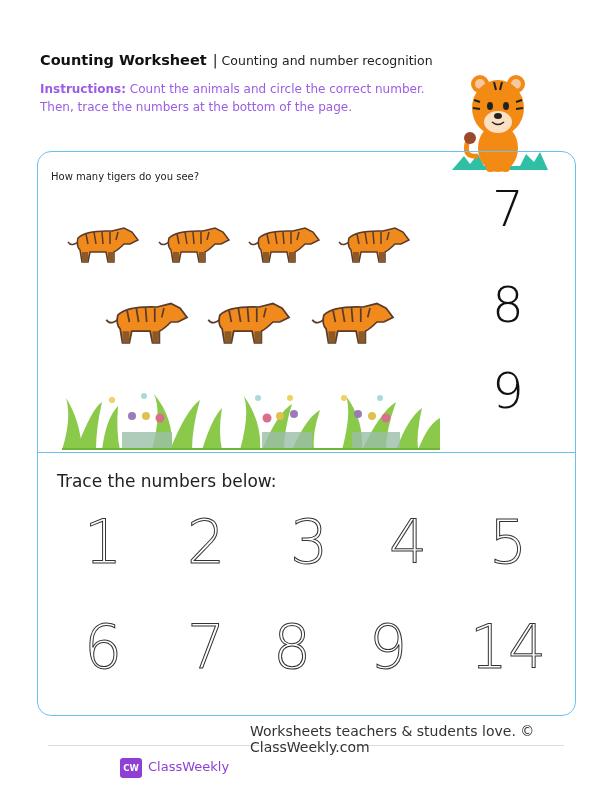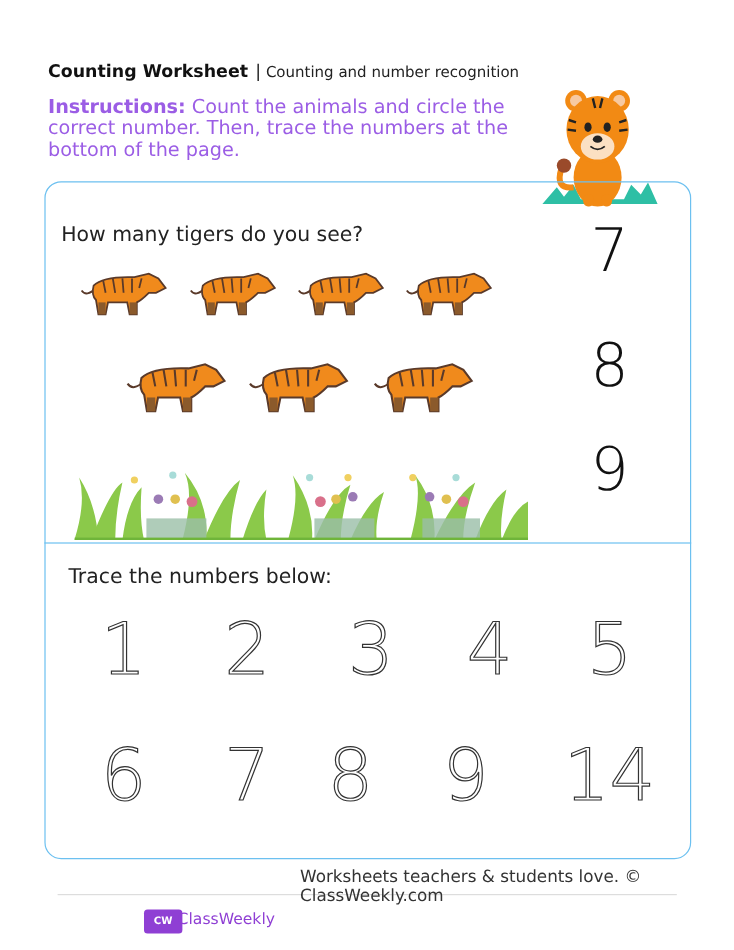--- a/index.html
+++ b/index.html
@@ -1,35 +1,35 @@
 <!DOCTYPE html>
 <html><head>
 <meta charset="utf-8">
 <style>
   html,body{margin:0;padding:0;background:#fff;}
   body{width:612px;height:792px;position:relative;overflow:hidden;font-family:"DejaVu Sans","Liberation Sans",sans-serif;color:#222;}
   .title{position:absolute;left:40px;top:28px;font-size:14.5px;white-space:nowrap;margin-top:24px;}
   .title b{font-weight:bold;color:#111;}
   .title .sep{font-weight:normal;margin:0 4px 0 6px;}
   .title .sub{font-size:12.5px;color:#222;}
-  .instr{position:absolute;left:40px;top:80px;width:420px;font-size:16px;line-height:18px;color:#9b5de5;}
+  .instr{position:absolute;left:40px;top:80px;width:420px;font-size:12px;line-height:18px;color:#9b5de5;}
   .instr b{font-weight:bold;}
   .card{position:absolute;left:37px;top:151px;width:539px;height:565px;border:1.5px solid #6cc0f0;border-radius:14px;box-sizing:border-box;}
   .divider{position:absolute;left:37px;top:452px;width:539px;height:0;border-top:1.5px solid #6cc0f0;}
-  .q1{position:absolute;left:51px;top:186px;font-size:17px;color:#222;}
+  .q1{position:absolute;left:51px;top:171px;font-size:10px;color:#222;}
   .q2{position:absolute;left:57px;top:471px;font-size:17px;color:#222;}
   .mascot{position:absolute;left:450px;top:66px;width:100px;height:108px;background:#fff;}
   .answers{position:absolute;left:478px;top:180px;width:60px;}
   .ans{position:absolute;left:0;width:60px;text-align:center;font-size:50px;font-family:"DejaVu Sans",sans-serif;font-weight:300;color:#111;cursor:pointer;}
   .tiger{position:absolute;width:78px;height:44px;}
   .grass{position:absolute;left:62px;top:388px;width:378px;height:62px;}
   .trace{position:absolute;width:60px;text-align:center;font-size:60px;line-height:60px;color:#fff;-webkit-text-stroke:1px #333;font-family:"DejaVu Sans",sans-serif;font-weight:200;}
   .trace span{display:inline-block;}
   .footline{position:absolute;left:48px;top:745px;width:516px;border-top:1px solid #ddd;}
-  .logo{position:absolute;left:120px;top:758px;width:32px;height:20px;border-radius:3px;background:#8f3fd4;color:#fff;font-size:8.5px;font-weight:bold;text-align:center;line-height:20px;}
+  .logo{position:absolute;left:120px;top:758px;width:22px;height:20px;border-radius:3px;background:#8f3fd4;color:#fff;font-size:8.5px;font-weight:bold;text-align:center;line-height:20px;}
   .brand{position:absolute;left:148px;top:759px;font-size:13px;font-weight:normal;color:#8f3fd4;}
   .tagline{position:absolute;left:250px;top:723px;font-size:14px;color:#333;}
 </style>
 </head>
 <body>
 
 <div class="title">
   <b>Counting Worksheet</b><span class="sep">|</span><span class="sub">Counting and number recognition</span>
 </div>
 

